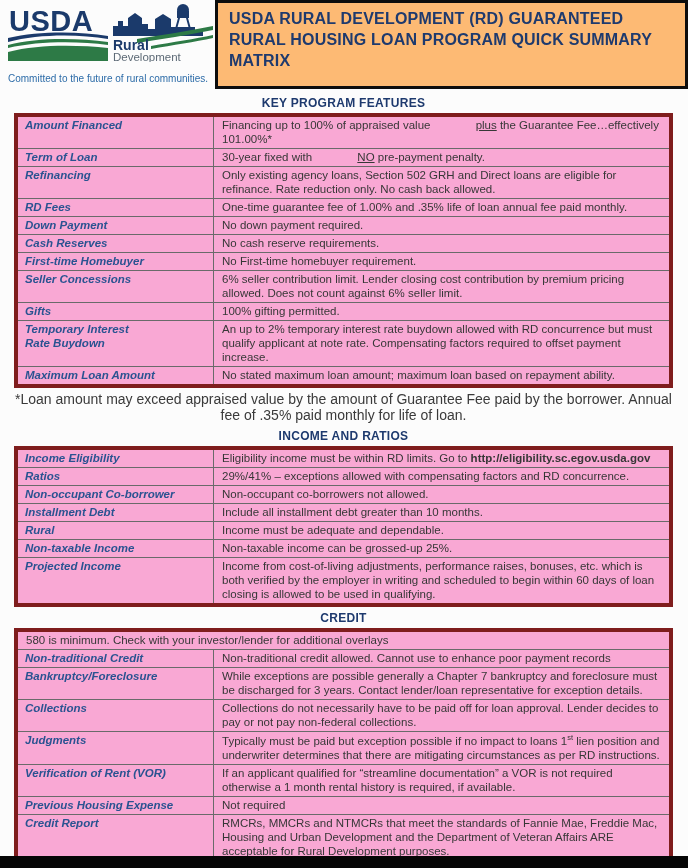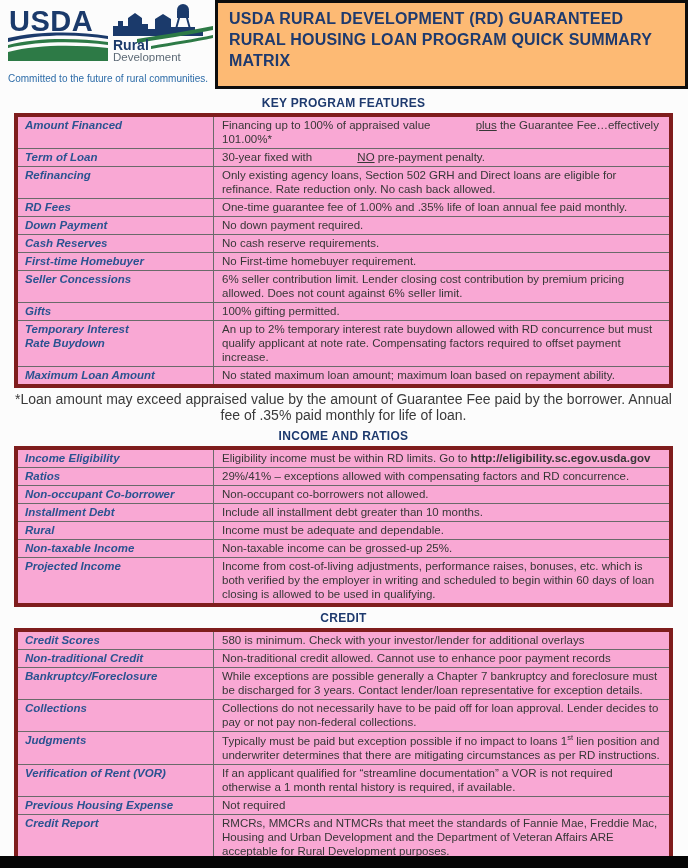--- a/index.html
+++ b/index.html
@@ -167,21 +167,20 @@
           <div class="cv"><span>Non-taxable income can be grossed-up 25%.</span></div>
         </div>
         <div class="row">
           <div class="cl">Projected Income</div>
           <div class="cv"><span>Income from cost-of-living adjustments, performance raises, bonuses, etc. which is both verified by the employer in writing and scheduled to begin within 60 days of loan closing is allowed to be used in qualifying.</span></div>
         </div>
       </div>
       <div class="section-title">CREDIT</div>
       <div class="tbl">
         <div class="row">
-          <div class="cl">Credit Scores</div>
           <div class="cv"><span>580 is minimum. Check with your investor/lender for additional overlays</span></div>
         </div>
         <div class="row">
           <div class="cl">Non-traditional Credit</div>
           <div class="cv"><span>Non-traditional credit allowed. Cannot use to enhance poor payment records</span></div>
         </div>
         <div class="row">
           <div class="cl">Bankruptcy/Foreclosure</div>
           <div class="cv"><span>While exceptions are possible generally a Chapter 7 bankruptcy and foreclosure must be discharged for 3 years. Contact lender/loan representative for exception details.</span></div>
         </div>

